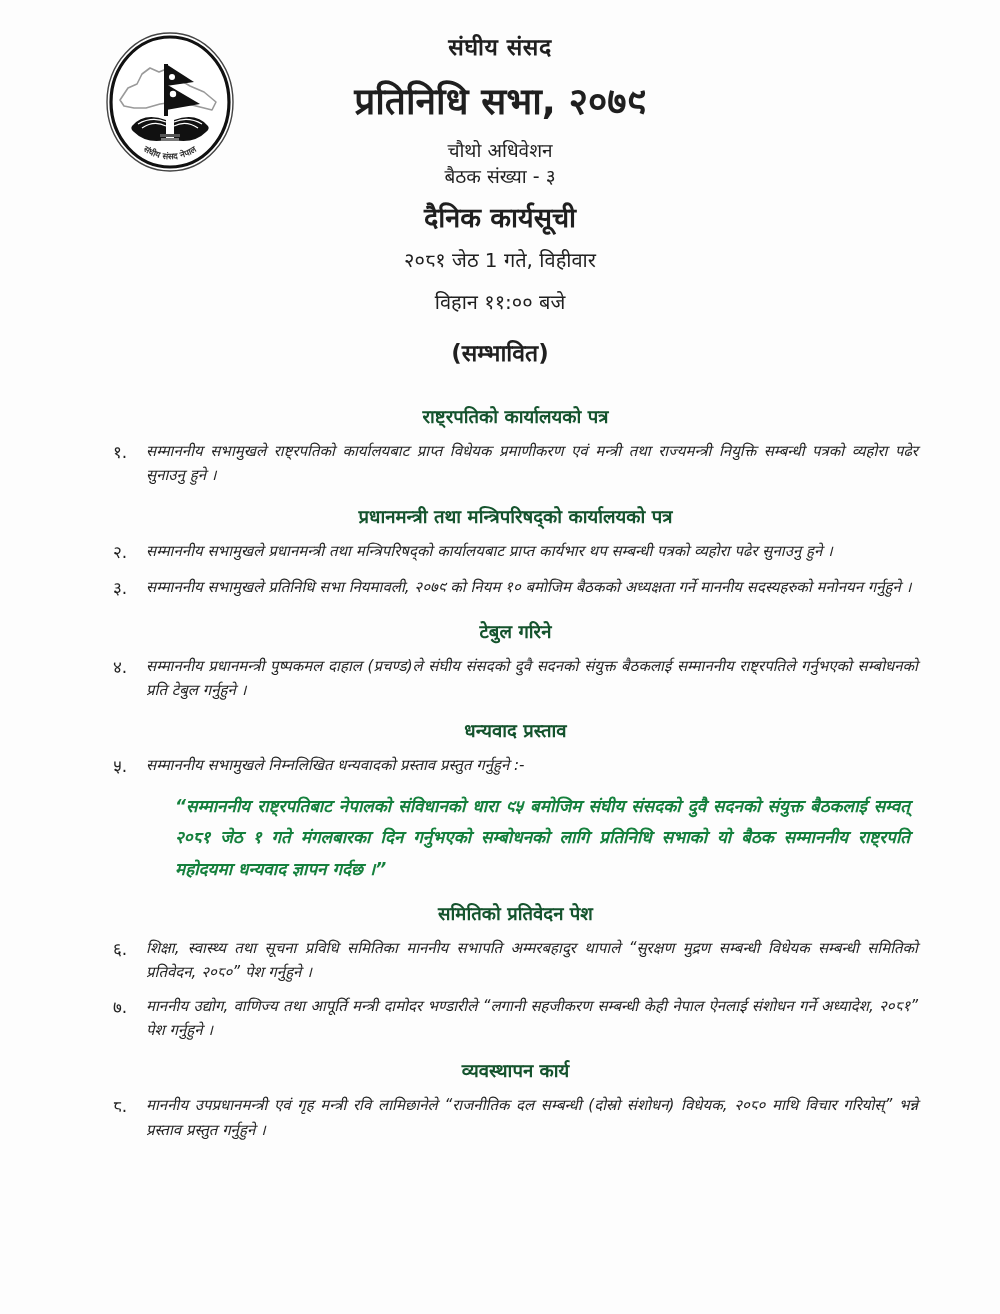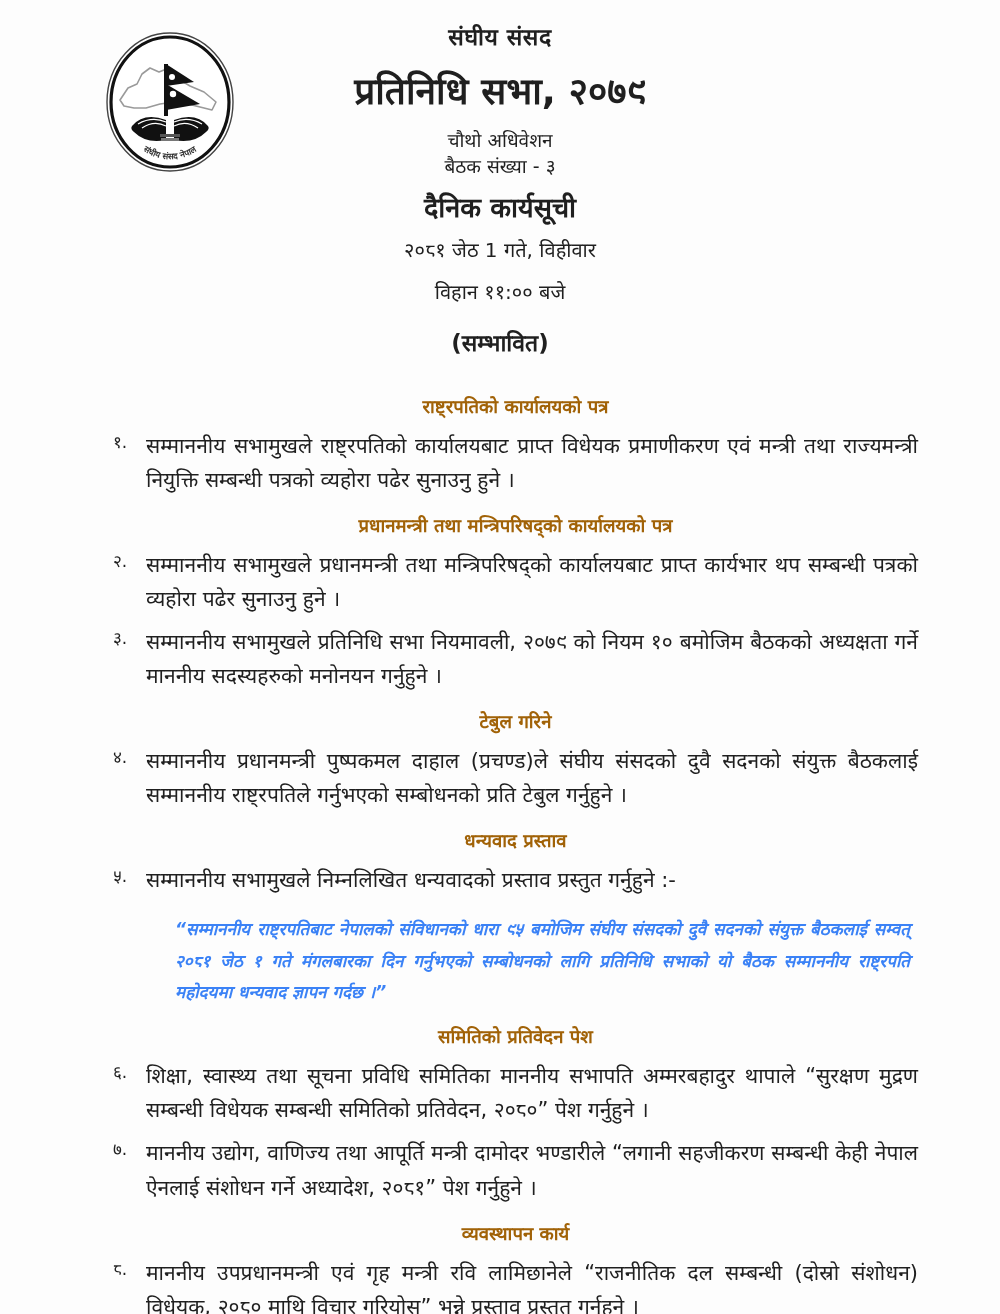--- a/index.html
+++ b/index.html
@@ -10,42 +10,42 @@
     width:1000px; height:1314px;
     margin:0 auto;
     background:#fdfdfd;
     color:#1f1f1f;
     overflow:hidden;
     box-shadow:0 0 4px rgba(0,0,0,.15);
   }
   
   .logo { position:absolute; left:104px; top:30px; width:132px; height:150px; }
   
-  .header { padding-top:20px; text-align:center; }
+  .header { padding-top:30px; text-align:center; }
   .h-parliament { font-size:23px; font-weight:600; letter-spacing:.5px; margin-bottom:12px; }
   .h-house      { font-size:37px; font-weight:800; margin-bottom:12px;text-align:center; }
   .h-session    { font-size:19px; }
   .h-meeting    { font-size:19px; margin-bottom:9px; }
   .h-doctitle   { font-size:27px; font-weight:800; margin-bottom:11px; }
   .h-date       { font-size:20px; margin-bottom:15px; }
   .h-time       { font-size:20px; margin-bottom:21px; }
   .h-tentative  { font-size:23px; font-weight:800; margin-bottom:6px; }
   
   .agenda { padding:14px 82px 0 113px; }
   .section-heading {
-    text-align:center; font-size:18.5px; font-weight:800; color:#a16207;
+    text-align:center; font-size:18.5px; font-weight:800; color:#14532d;
     margin-top:15px; margin-bottom:11px;
   }
   .item { display:flex; align-items:flex-start; margin-bottom:9px; }
   .item-num { flex:0 0 33px; font-size:17px; line-height:1.62; }
-  .item-text { flex:1; font-size:21px; line-height:1.62; text-align:justify; }
+  .item-text { flex:1; font-size:15px; line-height:1.62; text-align:justify;font-style:italic; }
   .quote {
-    margin:17px 8px 6px 62px;
+    margin:10px 8px 6px 62px;
     font-size:17px; font-style:italic; font-weight:600;
-    line-height:1.85; text-align:justify; color:#3b82f6;
+    line-height:1.85; text-align:justify; color:#15803d;
   }
 </style>
 </head>
 <body>
 
 <div class="page">
 
   <div class="logo">
     <svg viewBox="0 0 132 150" width="132" height="150">
 

